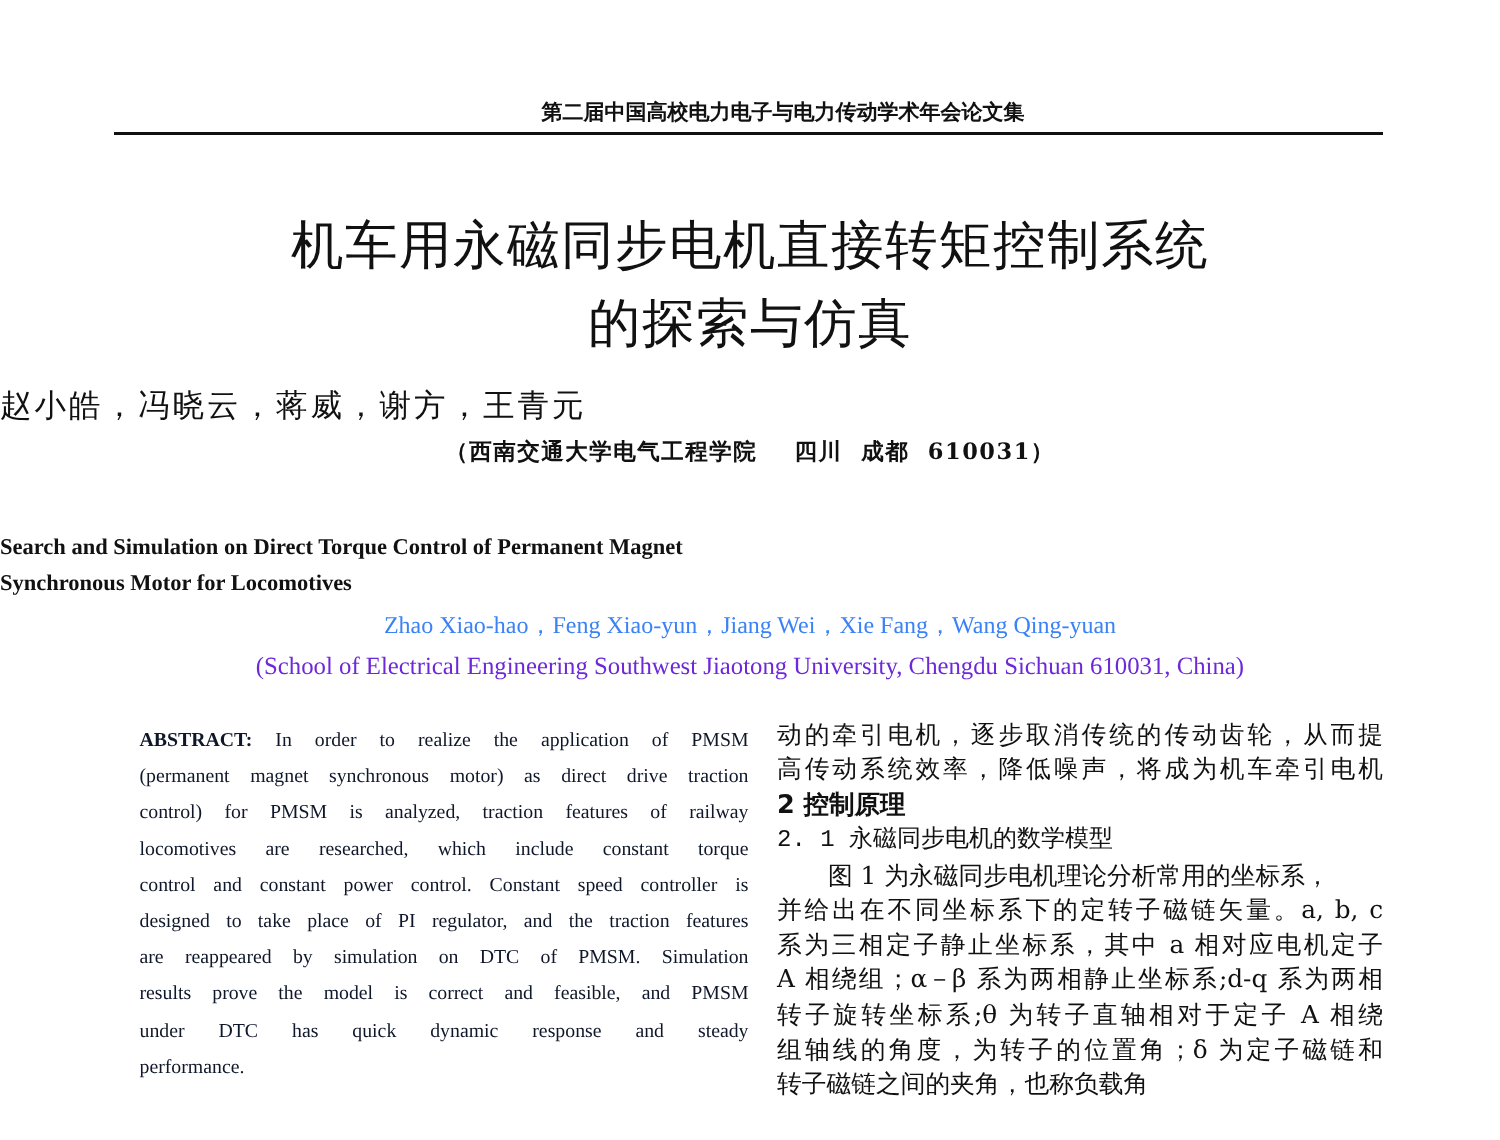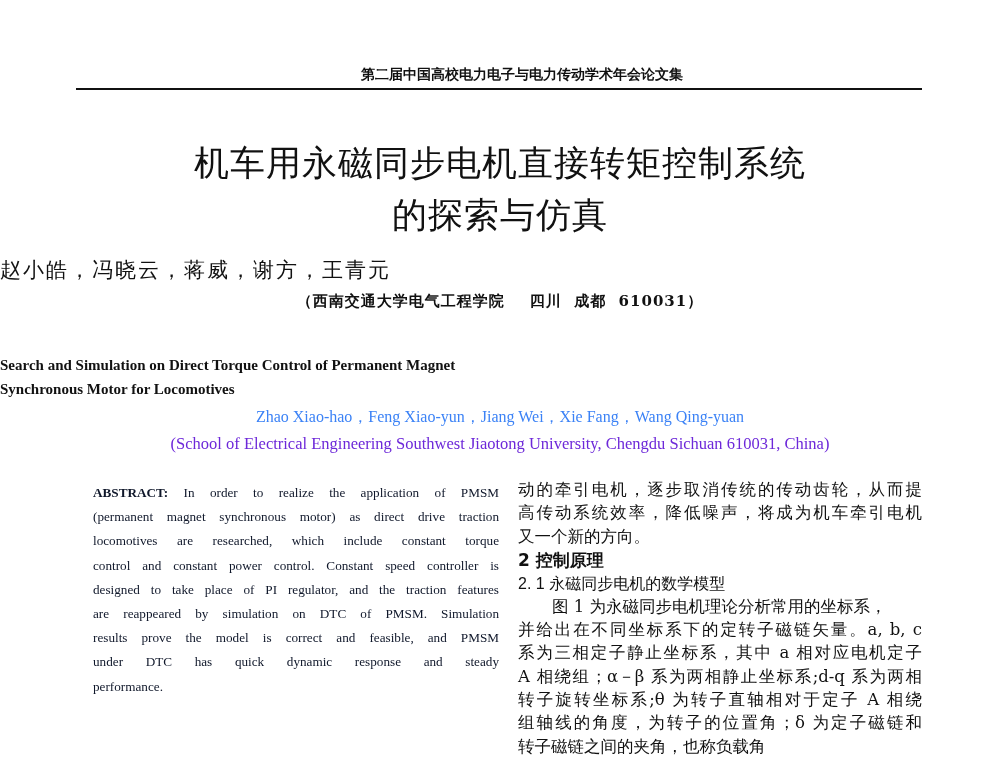--- a/index.html
+++ b/index.html
@@ -61,21 +61,21 @@
     .abstract .ab-line.last { text-align-last: left; }
     .abstract .label { font-weight: bold; }
 
     .right-col {
       position: absolute; left: 518px; top: 478px; width: 404px;
       font-family: "DejaVu Serif", serif; color: #111;
     }
     .rc-line { display: block; height: 23.3px; line-height: 23.3px; font-size: 16.5px; white-space: nowrap; text-align: justify; text-align-last: justify; }
     .rc-line.left { text-align-last: left; }
     .rc-h2 { display: block; height: 24px; line-height: 24px; font-family: "DejaVu Sans", sans-serif; font-weight: bold; font-size: 17px; white-space: nowrap; }
-    .rc-h3 { display: block; height: 23px; line-height: 23px; font-family: Liberation Sans, sans-serif; font-size: 16px; white-space: nowrap; }
+    .rc-h3 { display: block; height: 23px; line-height: 23px; font-family: Liberation Mono, monospace; font-size: 16px; white-space: nowrap; }
     .indent { padding-left: 34px; }
   </style>
 </head>
 <body>
 
 <div class="page">
   <div class="running-header">第二届中国高校电力电子与电力传动学术年会论文集</div>
   <div class="header-rule"></div>
 
   <div class="cn-title l1">机车用永磁同步电机直接转矩控制系统</div>
@@ -84,33 +84,33 @@
   <div class="cn-affil">（西南交通大学电气工程学院    四川  成都  610031）</div>
 
   <div class="en-title l1">Search and Simulation on Direct Torque Control of Permanent Magnet</div>
   <div class="en-title l2">Synchronous Motor for Locomotives</div>
   <div class="en-authors">Zhao Xiao-hao，Feng Xiao-yun，Jiang Wei，Xie Fang，Wang Qing-yuan</div>
   <div class="en-affil">(School of Electrical Engineering Southwest Jiaotong University, Chengdu Sichuan 610031, China)</div>
 
   <div class="abstract">
     <span class="ab-line"><span class="label">ABSTRACT:</span><span> In order to realize the application of PMSM</span></span>
     <span class="ab-line">(permanent magnet synchronous motor) as direct drive traction</span>
+    <span class="ab-line">control) for PMSM is analyzed, traction features of railway</span>
     <span class="ab-line">locomotives are researched, which include constant torque</span>
     <span class="ab-line">control and constant power control. Constant speed controller is</span>
     <span class="ab-line">designed to take place of PI regulator, and the traction features</span>
     <span class="ab-line">are reappeared by simulation on DTC of PMSM. Simulation</span>
     <span class="ab-line">results prove the model is correct and feasible, and PMSM</span>
     <span class="ab-line">under DTC has quick dynamic response and steady</span>
     <span class="ab-line last">performance.</span>
   </div>
 
   <div class="right-col">
     <span class="rc-line">动的牵引电机，逐步取消传统的传动齿轮，从而提</span>
     <span class="rc-line">高传动系统效率，降低噪声，将成为机车牵引电机</span>
-    <span class="rc-line left">又一个新的方向。</span>
     <span class="rc-h2">2 控制原理</span>
     <span class="rc-h3">2. 1 永磁同步电机的数学模型</span>
     <span class="rc-line left indent">图 1 为永磁同步电机理论分析常用的坐标系，</span>
     <span class="rc-line">并给出在不同坐标系下的定转子磁链矢量。a, b, c</span>
     <span class="rc-line">系为三相定子静止坐标系，其中 a 相对应电机定子</span>
     <span class="rc-line">A 相绕组；α－β 系为两相静止坐标系;d-q 系为两相</span>
     <span class="rc-line">转子旋转坐标系;θ 为转子直轴相对于定子 A 相绕</span>
     <span class="rc-line">组轴线的角度，为转子的位置角；δ 为定子磁链和</span>
     <span class="rc-line left">转子磁链之间的夹角，也称负载角</span>
   </div>

